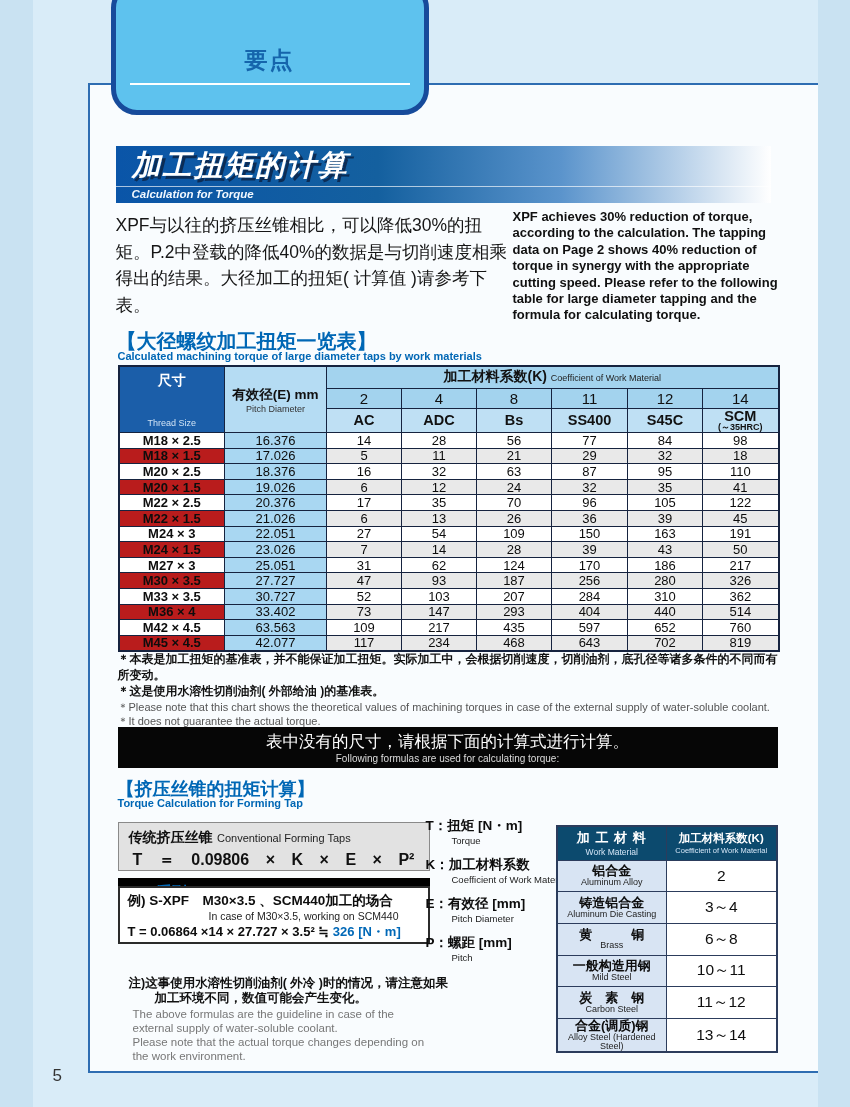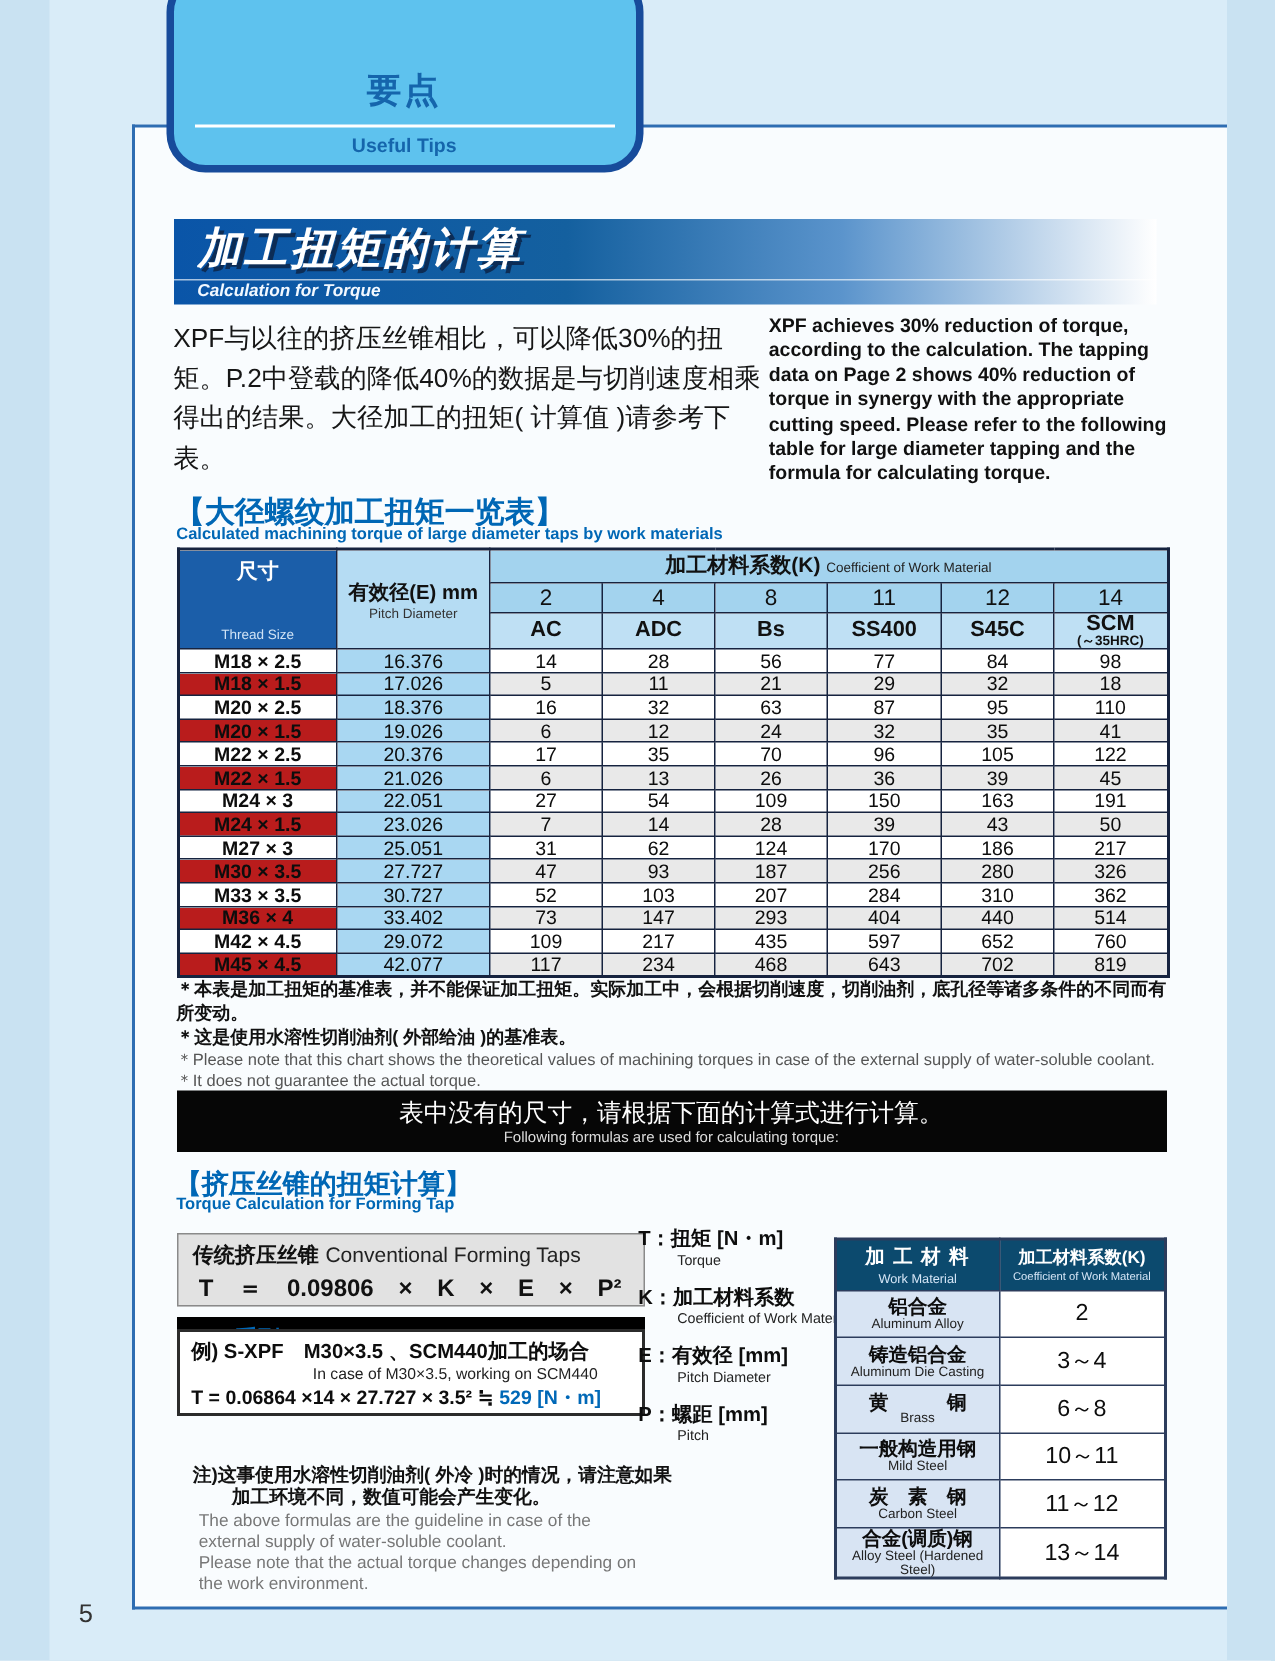--- a/index.html
+++ b/index.html
@@ -72,21 +72,21 @@
   #black-banner .bb-cn { padding-top:4px; font-size:16.5px; color:#ffffff; }
   #black-banner .bb-en { font-size:10px; color:#dddddd; }
 
   
   #fs-title { position:absolute; left:84px; top:777px; font-size:18px; font-weight:bold; color:#0067b5; }
   #fs-sub   { position:absolute; left:85px; top:797px; font-size:11px; font-weight:bold; color:#0067b5; }
 
   .fbox { position:absolute; left:85px; width:312px; padding:5px 10px 4px 10px; }
   #box-conv { top:822px; height:49px; background:#e2e2e2; border:1px solid #8a8a8a; }
   #box-conv .bx-head .cn { font-size:14px; font-weight:bold; color:#111; }
-  #box-conv .bx-head .en { font-size:14px; color:#222; }
+  #box-conv .bx-head .en { font-size:11px; color:#222; }
   #box-xpf { top:878px; height:49px; background:#000000; }
   #box-xpf .bx-head .cn { font-size:15px; font-weight:bold; color:#0068b7; }
   #box-xpf .bx-head .en { font-size:10px; font-weight:bold; color:#0068b7; }
   .formula-row { display:flex; justify-content:space-between; align-items:baseline;
                  margin-top:3px; padding:0 4px; font-size:16px; font-weight:bold; }
   #box-conv .formula-row { color:#111; }
   #box-xpf .formula-row { color:#0068b7; }
 
   #box-ex { top:886px; height:58px; background:#ffffff; border:2px solid #2b2b2b; padding:4px 8px; }
   #box-ex .ex-title { font-size:13.5px; font-weight:bold; color:#0d0d0d; }
@@ -125,21 +125,20 @@
 </head>
 <body>
 
 <div id="page">
 
   <div id="panel"></div>
 
   <div id="tab">
     <div class="tab-title">要点</div>
     <div class="tab-line"></div>
-    <div class="tab-sub">Useful Tips</div>
   </div>
 
   <div id="banner">
     <div class="bn-title">加工扭矩的计算</div>
     <div class="bn-line"></div>
     <div class="bn-sub">Calculation for Torque</div>
   </div>
 
   <div id="intro-cn">XPF与以往的挤压丝锥相比，可以降低30%的扭矩。P.2中登载的降低40%的数据是与切削速度相乘得出的结果。大径加工的扭矩( 计算值 )请参考下表。</div>
   <div id="intro-en">XPF achieves 30% reduction of torque, according to the calculation.  The tapping data on Page 2 shows 40% reduction of torque in synergy with the appropriate cutting speed.  Please refer to the following table for large diameter tapping and the formula for calculating torque.</div>
@@ -307,21 +306,21 @@
             <td class="c2">33.402</td>
             <td class="cv">73</td>
             <td class="cv">147</td>
             <td class="cv">293</td>
             <td class="cv">404</td>
             <td class="cv">440</td>
             <td class="cv">514</td>
           </tr>
           <tr class="dr">
             <td class="c1">M42 × 4.5</td>
-            <td class="c2">29.072</td>
+            <td class="c2">63.563</td>
             <td class="cv">109</td>
             <td class="cv">217</td>
             <td class="cv">435</td>
             <td class="cv">597</td>
             <td class="cv">652</td>
             <td class="cv">760</td>
           </tr>
           <tr class="dr alt">
             <td class="c1">M45 × 4.5</td>
             <td class="c2">42.077</td>
@@ -384,21 +383,21 @@
         <span>E</span>
         <span>×</span>
         <span>P²</span>
       </div>
   </div>
 
   <div id="box-ex" class="fbox">
     <div class="ex-title">例) S-XPF　M30×3.5 、SCM440加工的场合</div>
     <div class="ex-sub">In case of M30×3.5, working on SCM440</div>
     <div class="ex-formula">
-      <span>T = 0.06864 ×14 × 27.727 × 3.5² ≒ </span><span class="ex-result">529 [N・m]</span>
+      <span>T = 0.06864 ×14 × 27.727 × 3.5² ≒ </span><span class="ex-result">326 [N・m]</span>
     </div>
   </div>
 
   <div id="note-cn">注)这事使用水溶性切削油剂( 外冷 )时的情况，请注意如果加工环境不同，数值可能会产生变化。</div>
   <div id="note-en">The above formulas are the guideline in case of the external supply of water-soluble coolant.
 Please note that the actual torque changes depending on the work environment.</div>
 
   <div id="legend">
       <div class="lg-item">
         <div class="lg-main">T：扭矩 [N・m]</div>

